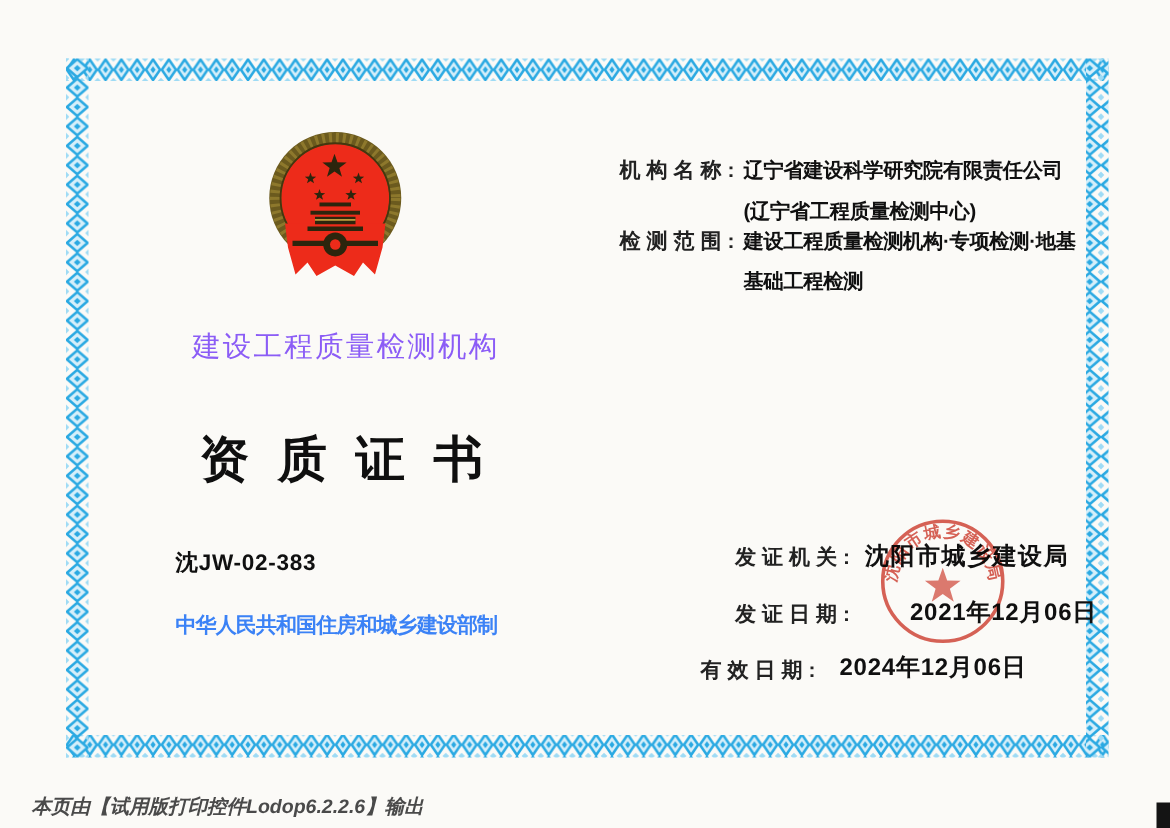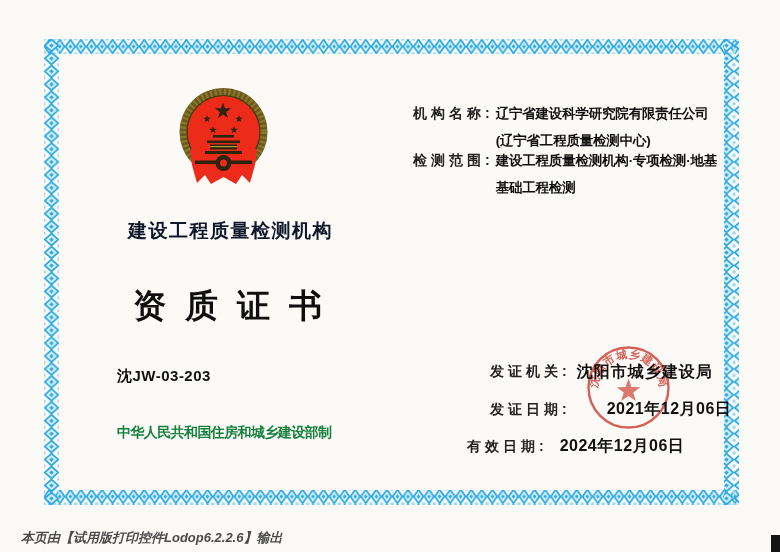--- a/index.html
+++ b/index.html
@@ -7,21 +7,21 @@
   .page {
     position:relative; width:780px; height:552px;
     background:#fbfaf7; overflow:hidden;
     font-family:"Liberation Sans","DejaVu Sans",sans-serif;
     color:#1b1b1b;
   }
   svg.border-frame { position:absolute; left:0; top:0; }
   svg.emblem { position:absolute; left:176px; top:87px; }
   .org-type {
     position:absolute; left:128px; top:218px;
-    font-size:19px; font-weight:700; letter-spacing:1.5px; color:#0f172a;
+    font-size:19px; font-weight:400; letter-spacing:1.5px; color:#8b5cf6;
     white-space:nowrap;
   }
   .cert-title {
     position:absolute; left:133px; top:270px;
     font-family:"Liberation Serif","DejaVu Serif",serif;
     font-size:33px; font-weight:700; letter-spacing:19px; color:#0f0f0f;
     white-space:nowrap;
     margin-top:14px;
   }
   .row { position:absolute; display:flex; align-items:flex-start; }
@@ -36,22 +36,22 @@
   #row-scope { left:413px; top:147px; }
   #row-certno { left:107px; top:362px; }
   #row-certno .fvalue { font-size:15px; margin-left:10px; letter-spacing:0.5px; line-height:27px; }
   #row-issuer   { left:490px; top:358px;align-items:flex-end; }
   #row-issuedate{ left:490px; top:396px;gap:24px; }
   #row-validdate{ left:467px; top:433px; }
   #row-issuer .fvalue { font-size:16px; margin-left:6px; letter-spacing:1px; line-height:26px; }
   #row-issuedate .fvalue, #row-validdate .fvalue
        { font-size:16px; margin-left:12px; letter-spacing:0.5px; line-height:26px; }
   .ministry-note {
-    position:absolute; left:117px; top:424px;
-    font-size:14px; font-weight:700; letter-spacing:-0.6px; color:#15803d;
+    position:absolute; left:117px; top:408px;
+    font-size:14px; font-weight:700; letter-spacing:-0.6px; color:#3b82f6;
     white-space:nowrap;
   }
   svg.seal { position:absolute; left:584px; top:343px; mix-blend-mode:multiply; opacity:0.92; }
   .watermark {
     position:absolute; left:21px; top:529px;
     font-size:13px; font-style:italic; font-weight:600; color:#4a4a4a;
     white-space:nowrap;
   }
   .corner-mark { position:absolute; right:0; bottom:0; width:9px; height:17px; background:#141414; }
 </style>
@@ -121,21 +121,21 @@
 
   <div class="row" id="row-scope">
     <div class="flabel">检测范围:</div>
     <div class="fvalue vblock">
       <div>建设工程质量检测机构·专项检测·地基</div>
       <div>基础工程检测</div>
     </div>
   </div>
 
   <div class="row" id="row-certno">
-    <div class="fvalue">沈JW-03-203</div>
+    <div class="fvalue">沈JW-02-383</div>
   </div>
 
   <div class="row" id="row-issuer">
     <div class="flabel">发证机关:</div>
     <div class="fvalue">沈阳市城乡建设局</div>
   </div>
 
   <div class="row" id="row-issuedate">
     <div class="flabel">发证日期:</div>
     <div class="fvalue">2021年12月06日</div>

